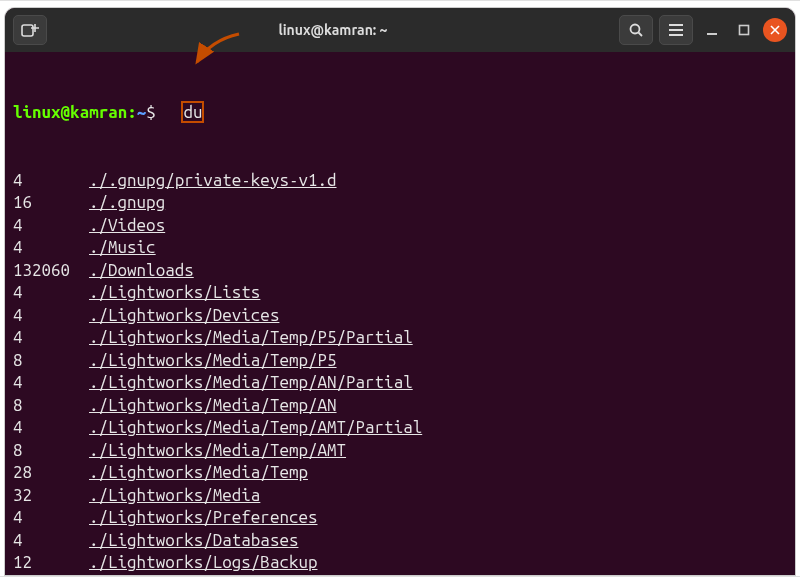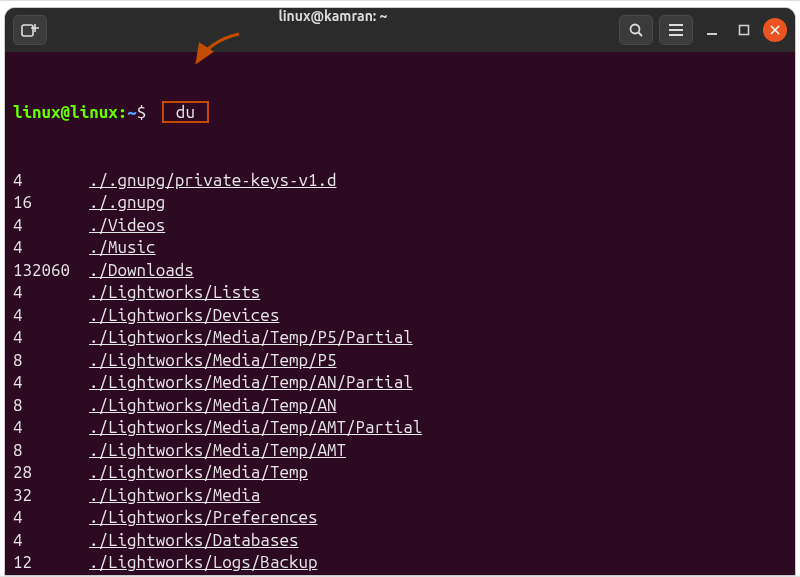--- a/index.html
+++ b/index.html
@@ -23,20 +23,21 @@
     border-radius: 10px 10px 0 0;
     overflow: hidden;
     box-shadow: 0 0 0 1px rgba(0,0,0,0.2);
   }
 
   
   .titlebar {
     height: 44px;
     background: #2b2b2b;
     display: flex;
+    align-items: center;
     padding: 0 8px;
     gap: 6px;
     font-family: Ubuntu, Cantarell, "Segoe UI", sans-serif;
   }
   .title-left, .title-right {
     display: flex;
     align-items: center;
     gap: 6px;
   }
   .title-center {
@@ -84,22 +85,22 @@
     font-size: 17px;
     line-height: 22.5px;
     white-space: pre;
   }
   .prompt-user { color: #6f0; font-weight: bold; }
   .prompt-path { color: #5c9eff; font-weight: bold; }
   .prompt-dollar { color: #e7e7e7; }
   .cmd { color: #e7e7e7; }
   .cmd-highlight {
     border: 2px solid #c44c00;
-    padding: 0 12px;
-    margin-left: 6px;
+    padding: 0 0;
+    margin-left: 16px;
     display: inline-block;
     line-height: 18px;
   }
 
   .row {
     display: flex;
   }
   .size-col {
     width: 76px;
     flex: 0 0 76px;
@@ -174,21 +175,21 @@
       <div class="close-btn">
         <svg width="10" height="10" viewBox="0 0 10 10">
           <line x1="1" y1="1" x2="9" y2="9" stroke="#fff" stroke-width="1.6"></line>
           <line x1="9" y1="1" x2="1" y2="9" stroke="#fff" stroke-width="1.6"></line>
         </svg>
       </div>
     </div>
   </div>
 
   <div class="term-body">
-    <div><span class="prompt-user">linux@linux</span><span class="prompt-user">:</span><span class="prompt-path">~</span><span class="prompt-dollar">$</span> <span class="cmd-highlight"><span class="cmd">du</span></span></div>
+    <div><span class="prompt-user">linux@kamran</span><span class="prompt-user">:</span><span class="prompt-path">~</span><span class="prompt-dollar">$</span> <span class="cmd-highlight"><span class="cmd">du</span></span></div>
     <div id="output-rows"><div class="row"><span class="size-col">4</span><span class="path-col">./.gnupg/private-keys-v1.d</span></div><div class="row"><span class="size-col">16</span><span class="path-col">./.gnupg</span></div><div class="row"><span class="size-col">4</span><span class="path-col">./Videos</span></div><div class="row"><span class="size-col">4</span><span class="path-col">./Music</span></div><div class="row"><span class="size-col">132060</span><span class="path-col">./Downloads</span></div><div class="row"><span class="size-col">4</span><span class="path-col">./Lightworks/Lists</span></div><div class="row"><span class="size-col">4</span><span class="path-col">./Lightworks/Devices</span></div><div class="row"><span class="size-col">4</span><span class="path-col">./Lightworks/Media/Temp/P5/Partial</span></div><div class="row"><span class="size-col">8</span><span class="path-col">./Lightworks/Media/Temp/P5</span></div><div class="row"><span class="size-col">4</span><span class="path-col">./Lightworks/Media/Temp/AN/Partial</span></div><div class="row"><span class="size-col">8</span><span class="path-col">./Lightworks/Media/Temp/AN</span></div><div class="row"><span class="size-col">4</span><span class="path-col">./Lightworks/Media/Temp/AMT/Partial</span></div><div class="row"><span class="size-col">8</span><span class="path-col">./Lightworks/Media/Temp/AMT</span></div><div class="row"><span class="size-col">28</span><span class="path-col">./Lightworks/Media/Temp</span></div><div class="row"><span class="size-col">32</span><span class="path-col">./Lightworks/Media</span></div><div class="row"><span class="size-col">4</span><span class="path-col">./Lightworks/Preferences</span></div><div class="row"><span class="size-col">4</span><span class="path-col">./Lightworks/Databases</span></div><div class="row"><span class="size-col">12</span><span class="path-col">./Lightworks/Logs/Backup</span></div><div class="row"><span class="size-col">32</span><span class="path-col">./Lightworks/Logs</span></div></div>
   </div>
 
   <svg class="arrow" width="50" height="38" viewBox="0 0 50 38">
     <defs>
       <marker id="ah" markerWidth="8" markerHeight="8" refX="6" refY="3" orient="auto">
         <path d="M0,0 L7,3 L0,6 Z" fill="#c44c00"></path>
       </marker>
     </defs>
     <path d="M46,2 Q18,8 4,30" fill="none" stroke="#c44c00" stroke-width="3" marker-end="url(#ah)"></path>

